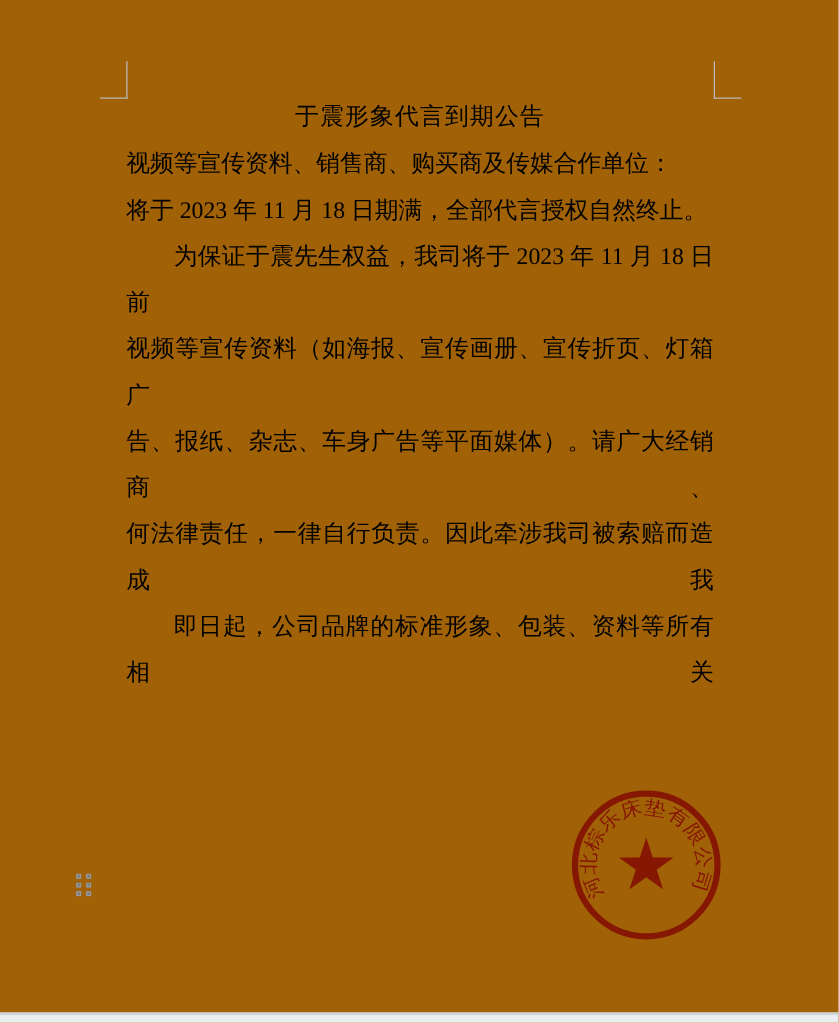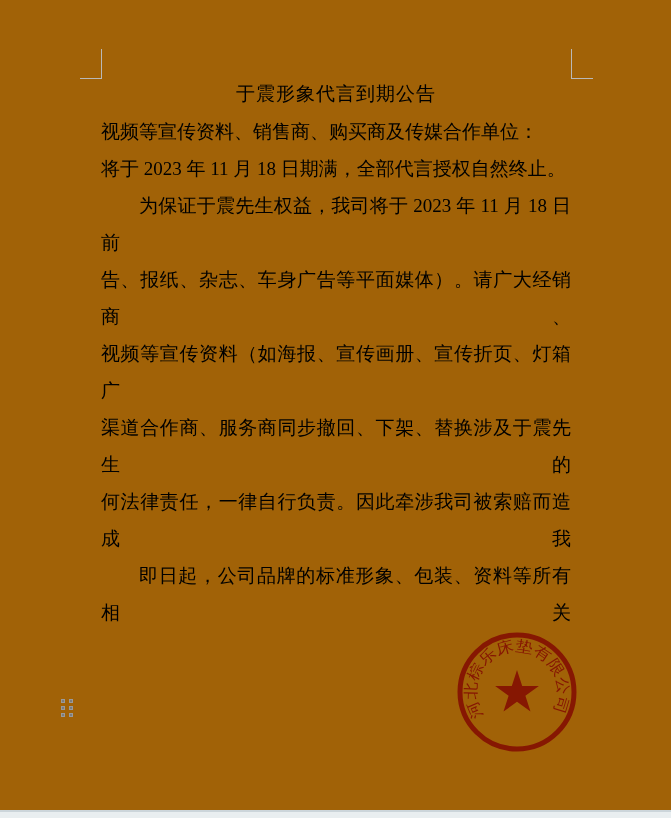--- a/index.html
+++ b/index.html
@@ -70,23 +70,22 @@
     <span class="dot"></span>
   </div>
 
   <div class="content">
     <div class="doc-title">于震形象代言到期公告</div>
 
     <div class="body-lines">
         <div class="line">视频等宣传资料、销售商、购买商及传媒合作单位：</div>
         <div class="line">将于 2023 年 11 月 18 日期满，全部代言授权自然终止。</div>
         <div class="line fill indent">为保证于震先生权益，我司将于 2023 年 11 月 18 日前</div>
+        <div class="line fill">视频等宣传资料（如海报、宣传画册、宣传折页、灯箱广</div>
         <div class="line fill">告、报纸、杂志、车身广告等平面媒体）。请广大经销商、</div>
-        <div class="line fill">视频等宣传资料（如海报、宣传画册、宣传折页、灯箱广</div>
-        <div class="line fill">渠道合作商、服务商同步撤回、下架、替换涉及于震先生的</div>
         <div class="line fill">何法律责任，一律自行负责。因此牵涉我司被索赔而造成我</div>
         <div class="line fill indent">即日起，公司品牌的标准形象、包装、资料等所有相关</div>
       </div>
 
   </div>
 
   <svg class="seal" width="130" height="130" viewBox="0 0 130 130" xmlns="http://www.w3.org/2000/svg">
     <circle cx="65" cy="65" r="57" fill="none" stroke="#d53a2c" stroke-width="5"></circle>
     <path id="sealArc" d="M 31.4 88.5 A 41 41 0 1 1 98.6 88.5" fill="none"></path>
     <text font-size="15" fill="#d53a2c" font-family="Liberation Serif, DejaVu Serif, serif">

